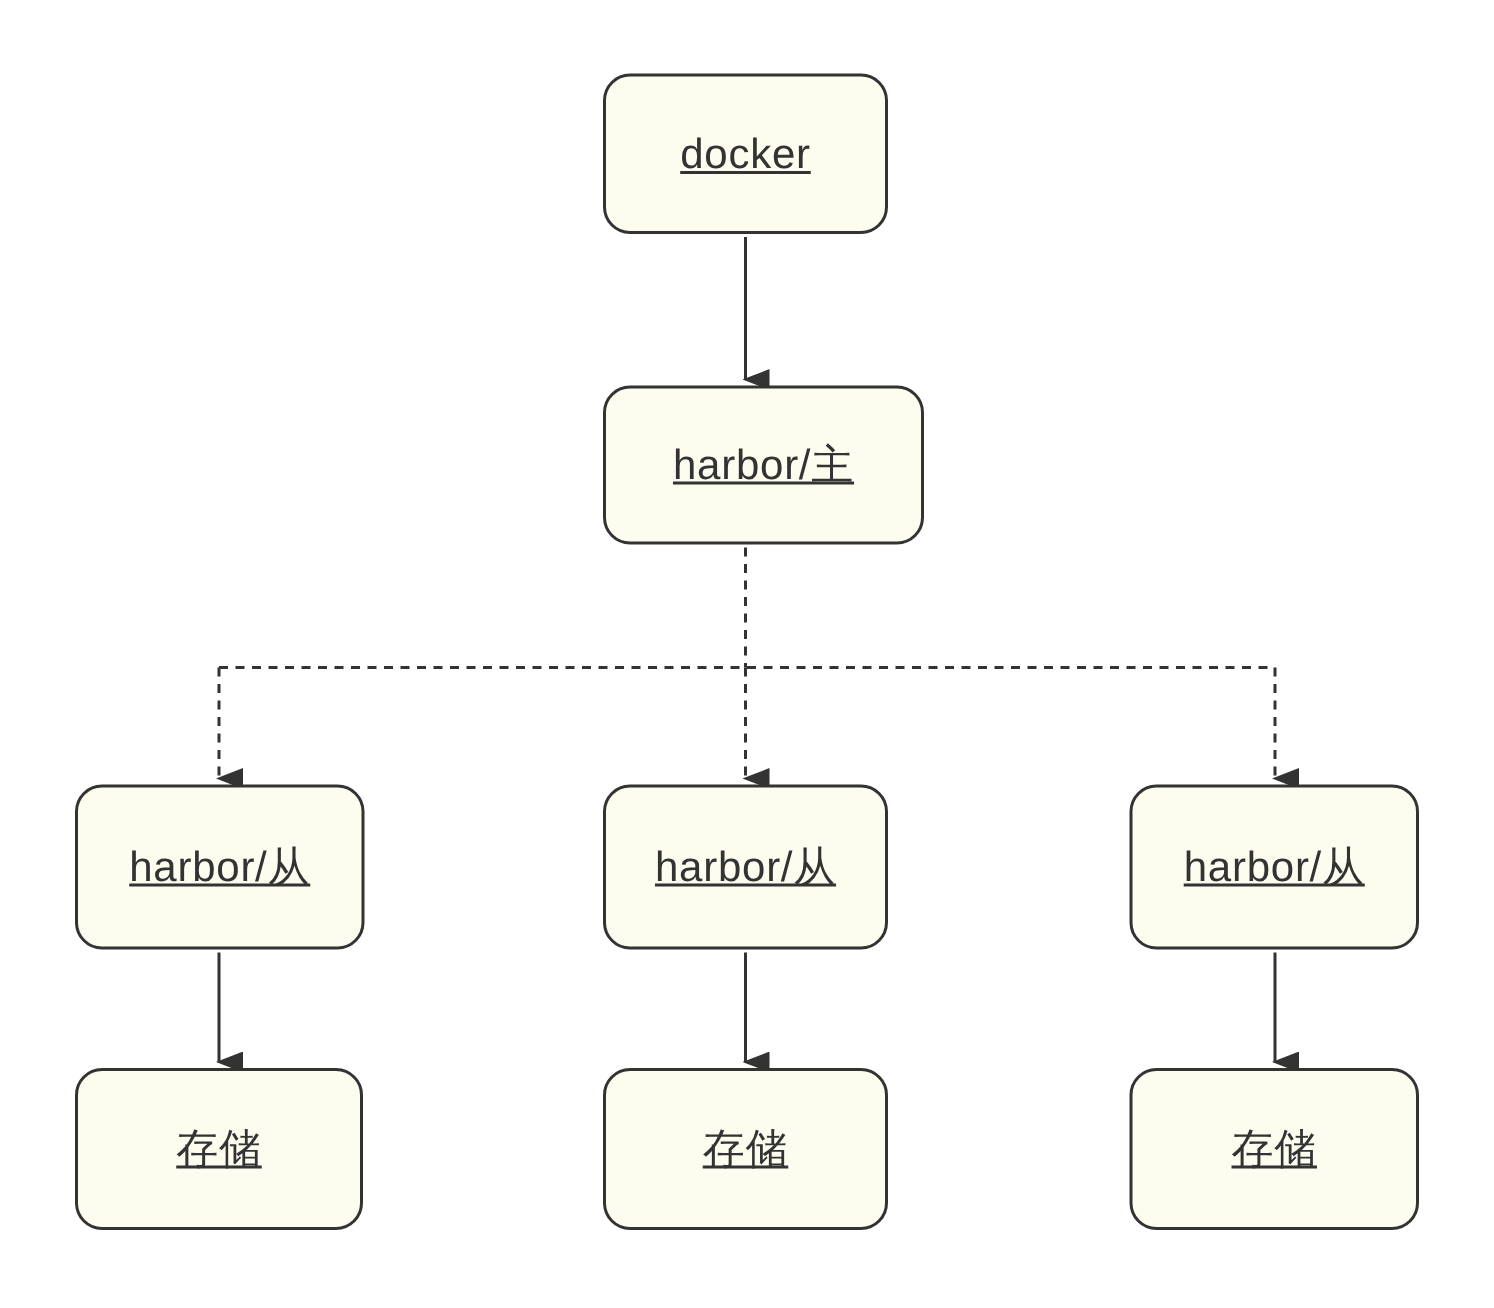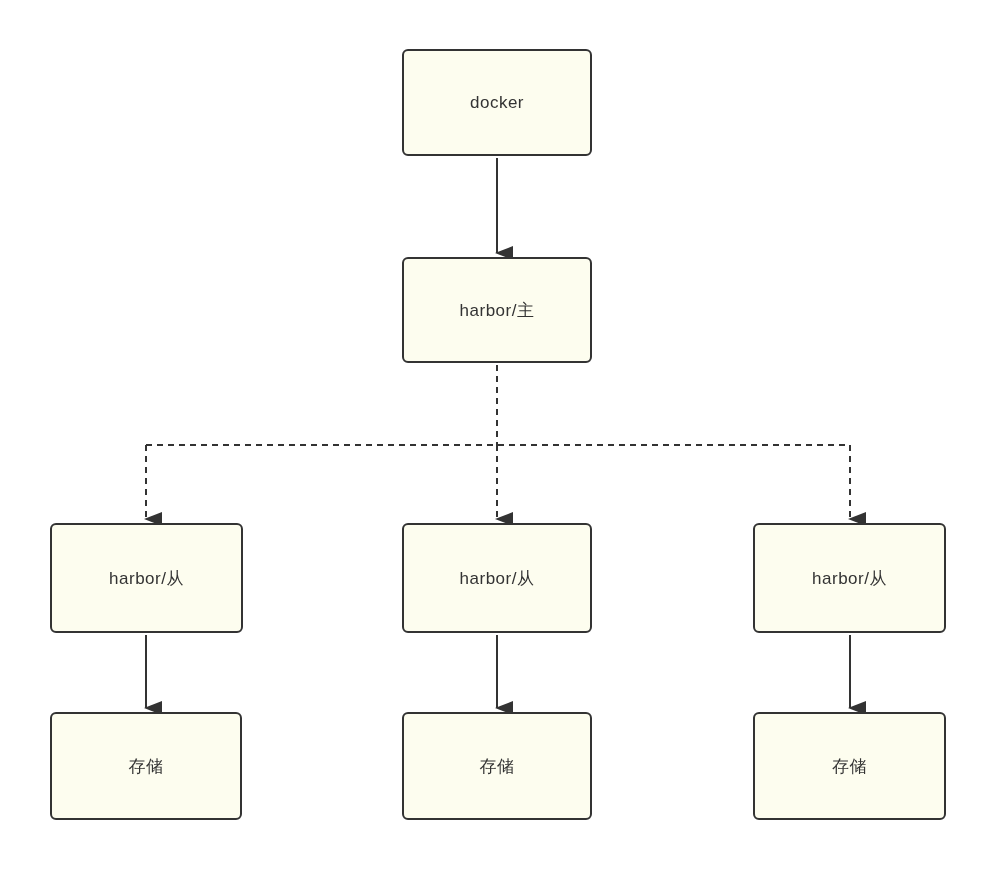--- a/index.html
+++ b/index.html
@@ -23,44 +23,45 @@
   }
   .connectors {
     position: absolute;
     left: 0; top: 0;
     width: 996px; height: 872px;
   }
   .node {
     position: absolute;
     background: var(--node-fill);
     border: 2px solid var(--node-border);
-    border-radius: 6px;
+    border-radius: 18px;
     display: flex;
     align-items: center;
     justify-content: center;
     color: var(--text-color);
-    font-size: 17px;
+    font-size: 28px;
     letter-spacing: 0.5px;
+    text-decoration: underline;
   }
   .edge-solid {
     stroke: var(--edge-color);
     stroke-width: 2;
     fill: none;
   }
   .edge-dashed {
     stroke: var(--edge-color);
     stroke-width: 2;
     fill: none;
     stroke-dasharray: 6 5;
   }
   .arrowhead { fill: var(--edge-color); }
 
   
   #node-docker        { left: 402px; top:  49px; width: 190px; height: 107px; }
-  #node-harbor-master { left: 402px; top: 257px; width: 190px; height: 106px; }
+  #node-harbor-master { left: 402px; top: 257px; width: 214px; height: 106px; }
   #node-harbor-slave-1{ left:  50px; top: 523px; width: 193px; height: 110px; }
   #node-harbor-slave-2{ left: 402px; top: 523px; width: 190px; height: 110px; }
   #node-harbor-slave-3{ left: 753px; top: 523px; width: 193px; height: 110px; }
   #node-storage-1     { left:  50px; top: 712px; width: 192px; height: 108px; }
   #node-storage-2     { left: 402px; top: 712px; width: 190px; height: 108px; }
   #node-storage-3     { left: 753px; top: 712px; width: 193px; height: 108px; }
 </style>
 </head>
 <body>
 

